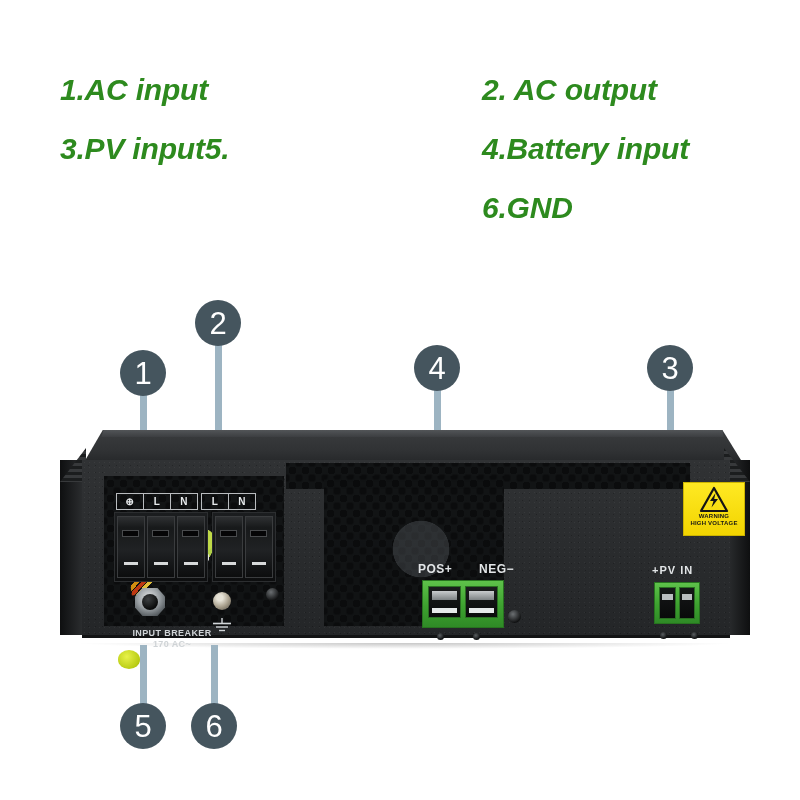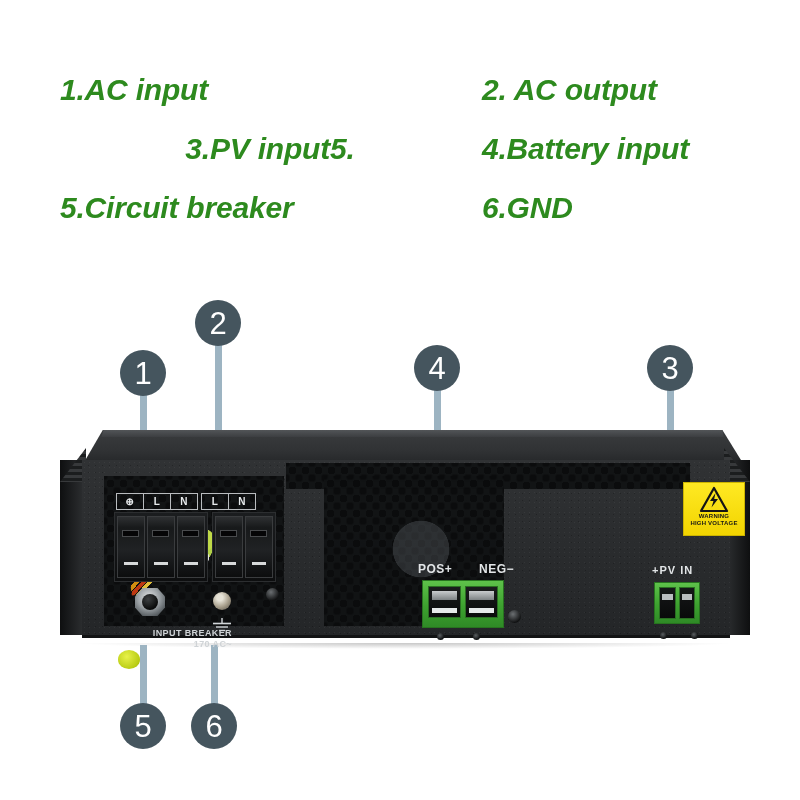--- a/index.html
+++ b/index.html
@@ -186,21 +186,21 @@
   }
   .gscrew{
     position:absolute;left:131px;top:132px;width:18px;height:18px;border-radius:50%;
     background:radial-gradient(circle at 38% 32%, #e6e2d6 0 18%, #a89f8c 55%, #4f4a40 100%);
   }
   .gsym{
     position:absolute;left:128px;top:158px;width:24px;height:16px;
   }
   .lbl-breaker{
     position:absolute;left:30px;top:168px;width:120px;
-    text-align:right;color:#cfd3d6;font-size:9px;font-weight:bold;
+    text-align:center;color:#cfd3d6;font-size:9px;font-weight:bold;
     letter-spacing:.4px;line-height:11px;
   }
   .sticker{
     position:absolute;left:36px;top:190px;width:22px;height:19px;border-radius:50%;
     background:radial-gradient(circle at 40% 35%, #e8f24a, #b9cc14 70%, #8fa20c 100%);
   }
 
   
   .bat-lbl{
     position:absolute;left:336px;top:102px;width:96px;
@@ -273,22 +273,21 @@
   }
 </style>
 </head>
 <body>
 
 <div id="stage">
 
   <div class="legend">
     <div class="legend-col left">
       <div class="legend-item" style="color: rgb(45, 138, 30);">1.AC input</div>
-      <div class="legend-item" style="color: rgb(45, 138, 30); text-align: center;">3.PV input5.</div>
-      <div class="legend-item" style="color: rgb(45, 138, 30);">5.Circuit breaker</div>
+      <div class="legend-item" style="color: rgb(45, 138, 30);">3.PV input5.</div>
     </div>
     <div class="legend-col right">
       <div class="legend-item" style="color: rgb(45, 138, 30);">2. AC output</div>
       <div class="legend-item" style="color: rgb(45, 138, 30);">4.Battery input</div>
       <div class="legend-item" style="color: rgb(45, 138, 30);">6.GND</div>
     </div>
   </div>
 
   <div class="callout" style="left:143px;top:350px;">
     <div class="bubble" style="top: 0px; background: rgb(69, 85, 94); color: rgb(255, 255, 255);">

